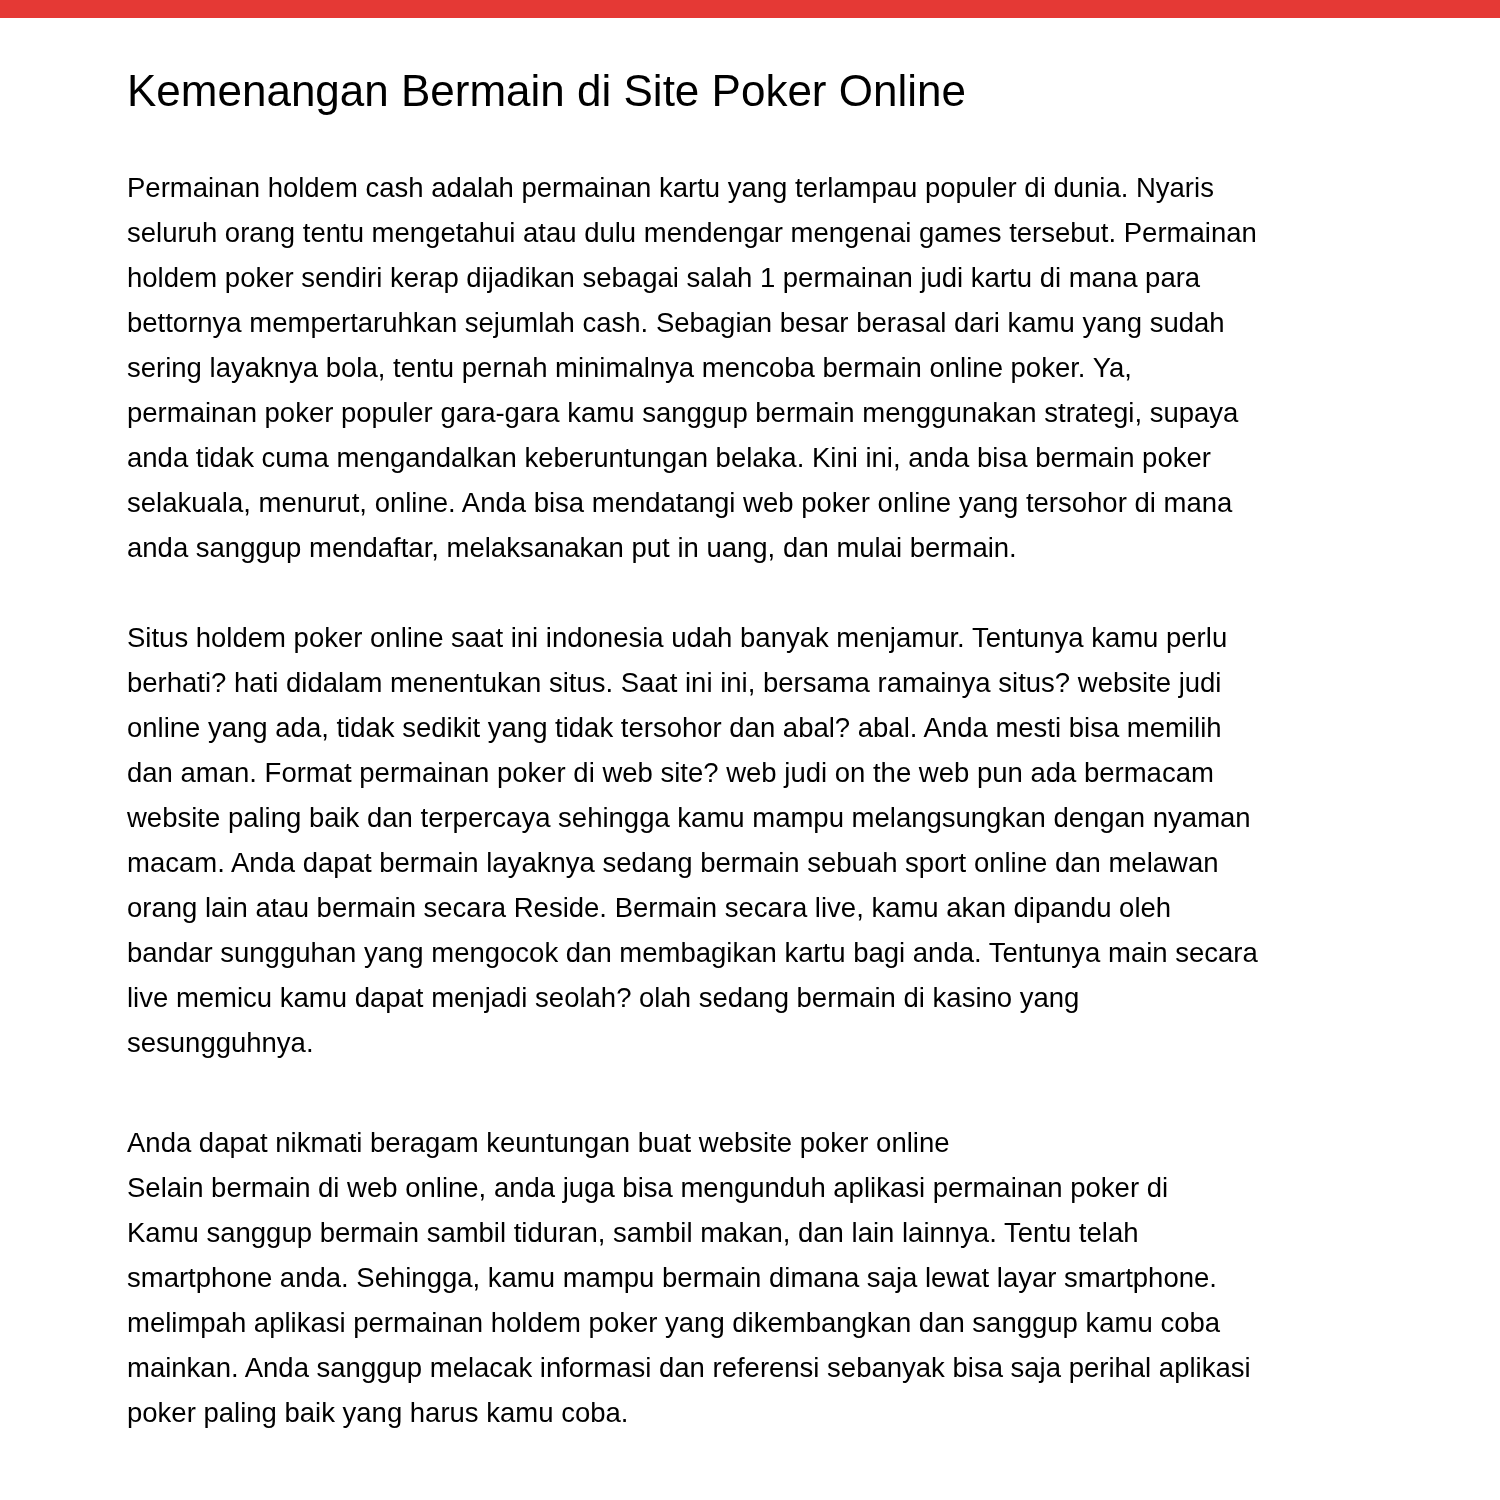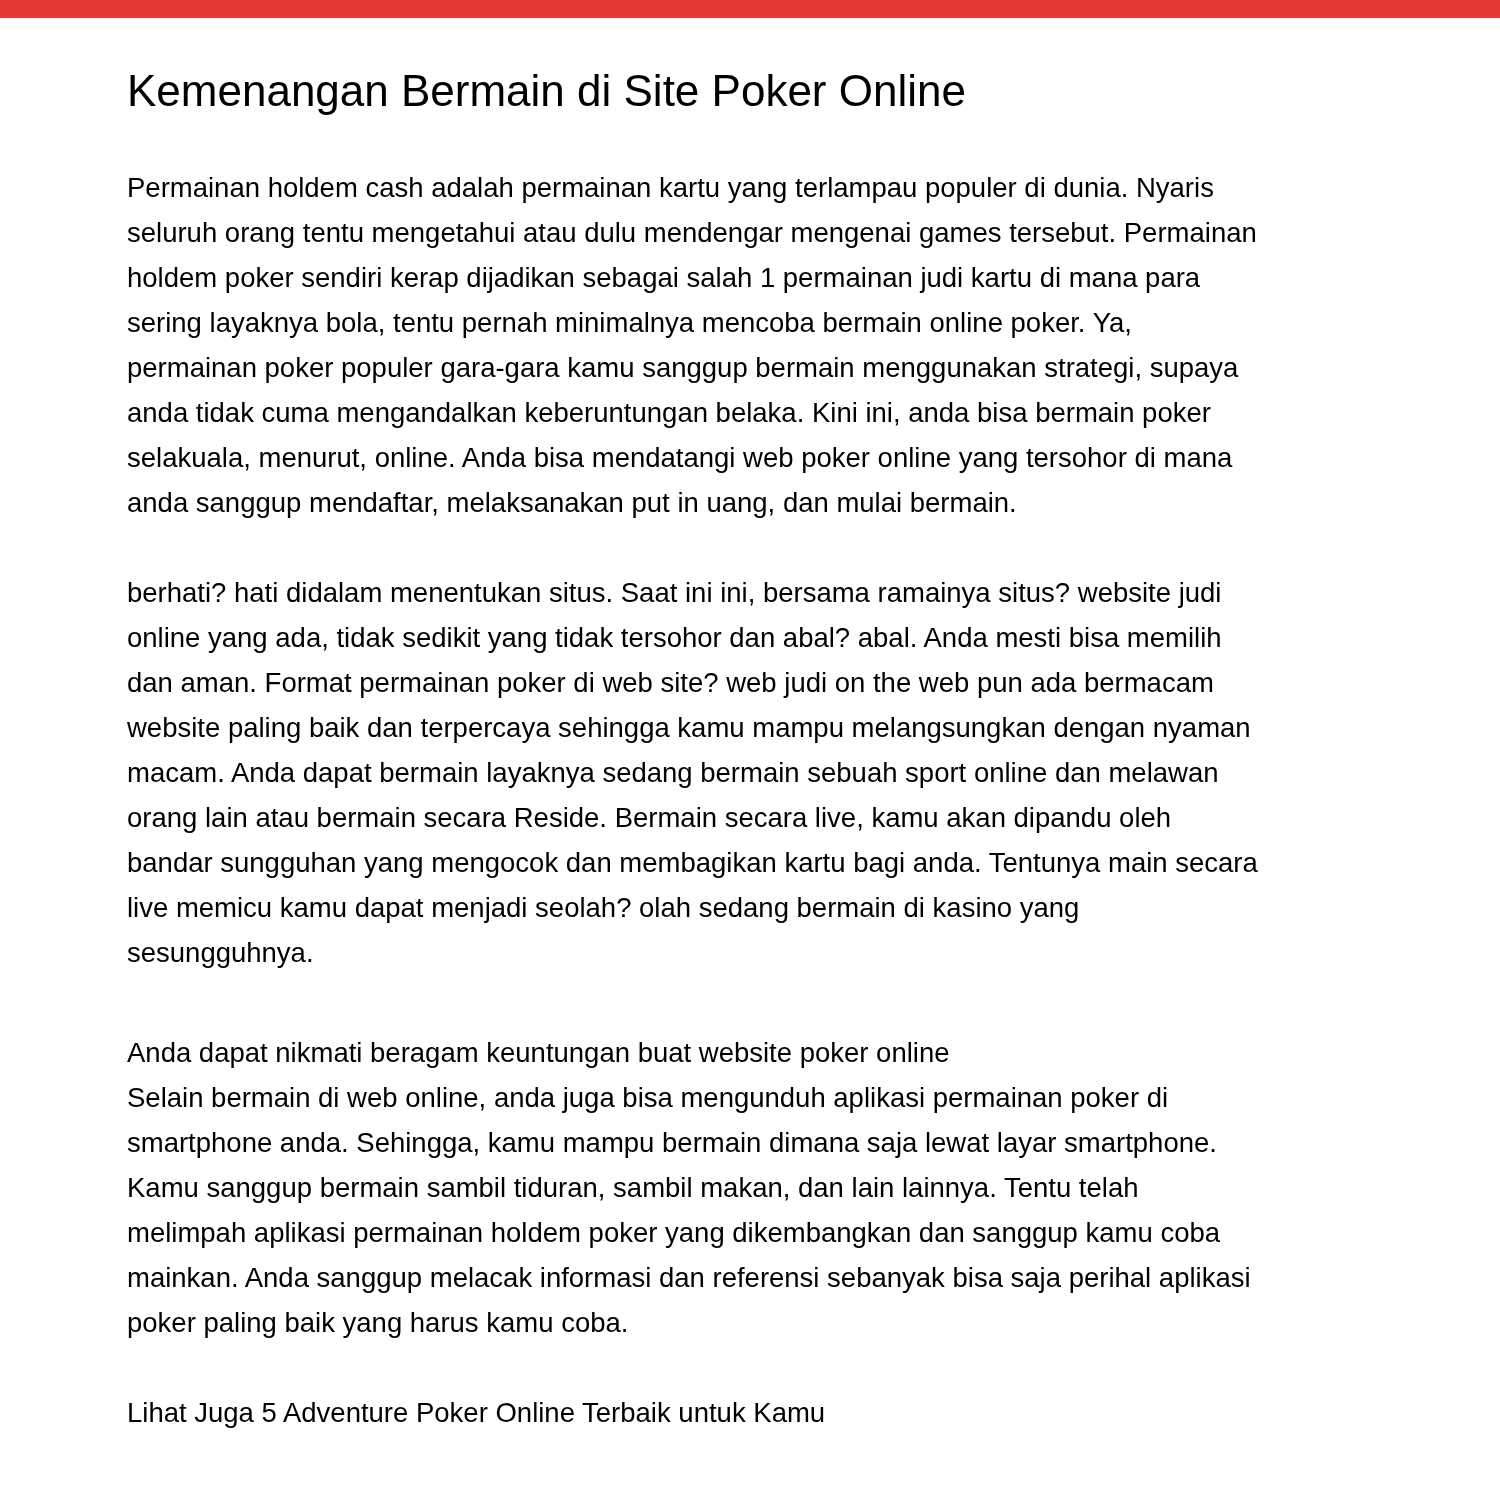--- a/index.html
+++ b/index.html
@@ -50,44 +50,46 @@
 <div class="page">
   <div class="top-bar"></div>
 
   <main class="content">
     <h1 class="title">Kemenangan Bermain di Site Poker Online</h1>
 
     <div class="para p1">
       <div class="line">Permainan holdem cash adalah permainan kartu yang terlampau populer di dunia. Nyaris</div>
       <div class="line">seluruh orang tentu mengetahui atau dulu mendengar mengenai games tersebut. Permainan</div>
       <div class="line">holdem poker sendiri kerap dijadikan sebagai salah 1 permainan judi kartu di mana para</div>
+      <div class="line">bettornya mempertaruhkan sejumlah cash. Sebagian besar berasal dari kamu yang sudah</div>
       <div class="line">sering layaknya bola, tentu pernah minimalnya mencoba bermain online poker. Ya,</div>
       <div class="line">permainan poker populer gara-gara kamu sanggup bermain menggunakan strategi, supaya</div>
       <div class="line">anda tidak cuma mengandalkan keberuntungan belaka. Kini ini, anda bisa bermain poker</div>
       <div class="line">selakuala, menurut, online. Anda bisa mendatangi web poker online yang tersohor di mana</div>
       <div class="line">anda sanggup mendaftar, melaksanakan put in uang, dan mulai bermain.</div>
     </div>
 
     <div class="para p2">
+      <div class="line">Situs holdem poker online saat ini indonesia udah banyak menjamur. Tentunya kamu perlu</div>
       <div class="line">berhati? hati didalam menentukan situs. Saat ini ini, bersama ramainya situs? website judi</div>
       <div class="line">online yang ada, tidak sedikit yang tidak tersohor dan abal? abal. Anda mesti bisa memilih</div>
       <div class="line">dan aman. Format permainan poker di web site? web judi on the web pun ada bermacam</div>
       <div class="line">website paling baik dan terpercaya sehingga kamu mampu melangsungkan dengan nyaman</div>
       <div class="line">macam. Anda dapat bermain layaknya sedang bermain sebuah sport online dan melawan</div>
       <div class="line">orang lain atau bermain secara Reside. Bermain secara live, kamu akan dipandu oleh</div>
       <div class="line">bandar sungguhan yang mengocok dan membagikan kartu bagi anda. Tentunya main secara</div>
       <div class="line">live memicu kamu dapat menjadi seolah? olah sedang bermain di kasino yang</div>
       <div class="line">sesungguhnya.</div>
     </div>
 
     <div class="para p3">
       <div class="line">Anda dapat nikmati beragam keuntungan buat website poker online</div>
       <div class="line">Selain bermain di web online, anda juga bisa mengunduh aplikasi permainan poker di</div>
+      <div class="line">Kamu sanggup bermain sambil tiduran, sambil makan, dan lain lainnya. Tentu telah</div>
       <div class="line">smartphone anda. Sehingga, kamu mampu bermain dimana saja lewat layar smartphone.</div>
-      <div class="line">Kamu sanggup bermain sambil tiduran, sambil makan, dan lain lainnya. Tentu telah</div>
       <div class="line">melimpah aplikasi permainan holdem poker yang dikembangkan dan sanggup kamu coba</div>
       <div class="line">mainkan. Anda sanggup melacak informasi dan referensi sebanyak bisa saja perihal aplikasi</div>
       <div class="line">poker paling baik yang harus kamu coba.</div>
     </div>
 
     <div class="para p4">
       <div class="line">Lihat Juga 5 Adventure Poker Online Terbaik untuk Kamu</div>
     </div>
   </main>
 </div>

